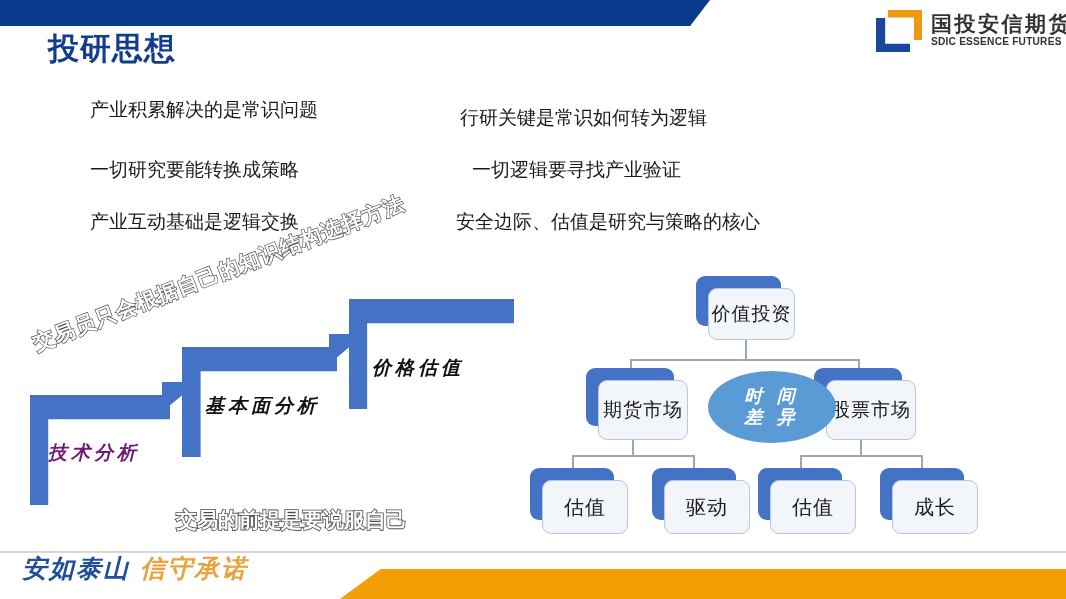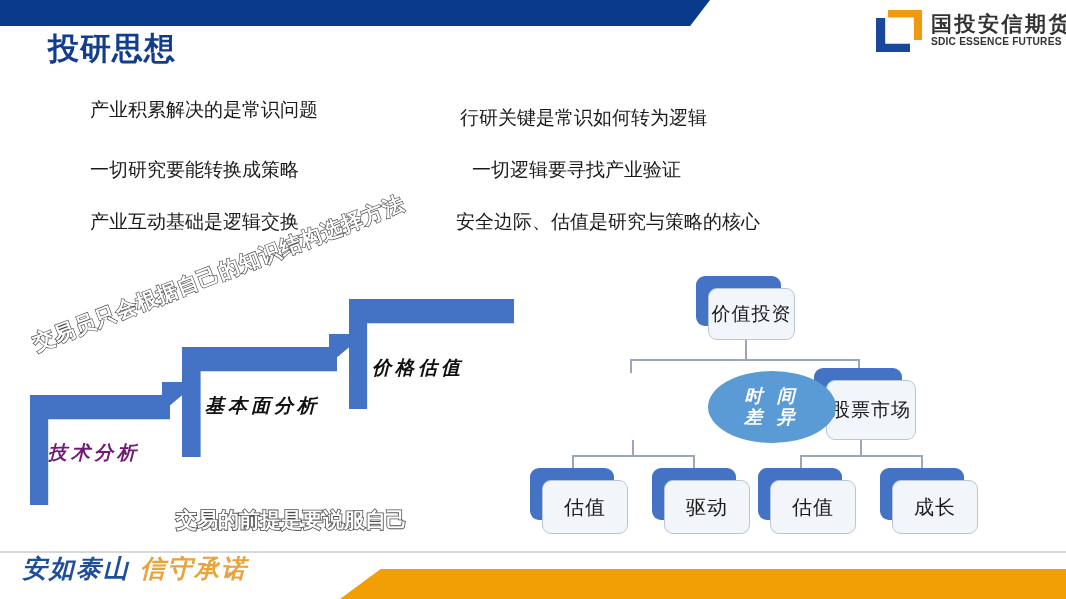--- a/index.html
+++ b/index.html
@@ -207,20 +207,26 @@
     <div class="connector" style="left:300px;top:187px;width:1.6px;height:16px;"></div>
     <div class="connector" style="left:421px;top:187px;width:1.6px;height:16px;"></div>
 
     <div class="node" style="left:196px;top:8px;width:85px;height:50px;">
       <div class="shadow"></div>
       <div class="face">
         <span>价值投资</span>
       </div>
     </div>
 
+    <div class="node" style="left:86px;top:100px;width:88px;height:58px;">
+      <div class="shadow"></div>
+      <div class="face">
+        <span>期货市场</span>
+      </div>
+    </div>
 
     <div class="node" style="left:314px;top:100px;width:88px;height:58px;">
       <div class="shadow"></div>
       <div class="face">
         <span>股票市场</span>
       </div>
     </div>
 
     <div class="ellipse" style="left:208px;top:103px;width:128px;height:72px;">
       <span>时 间</span>

